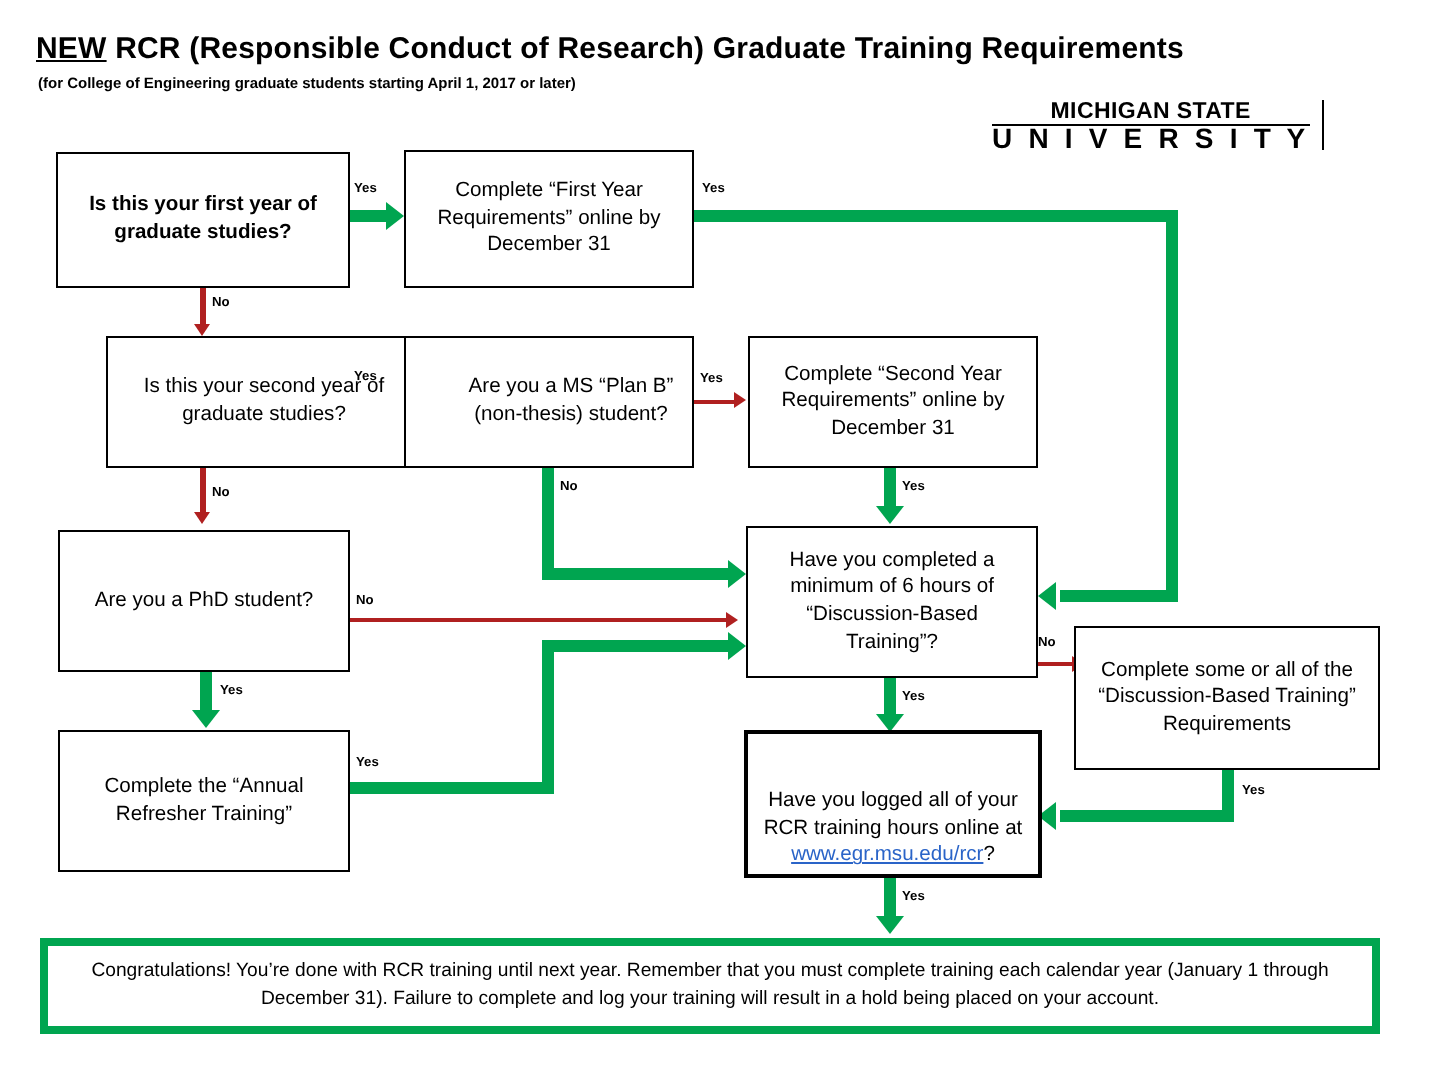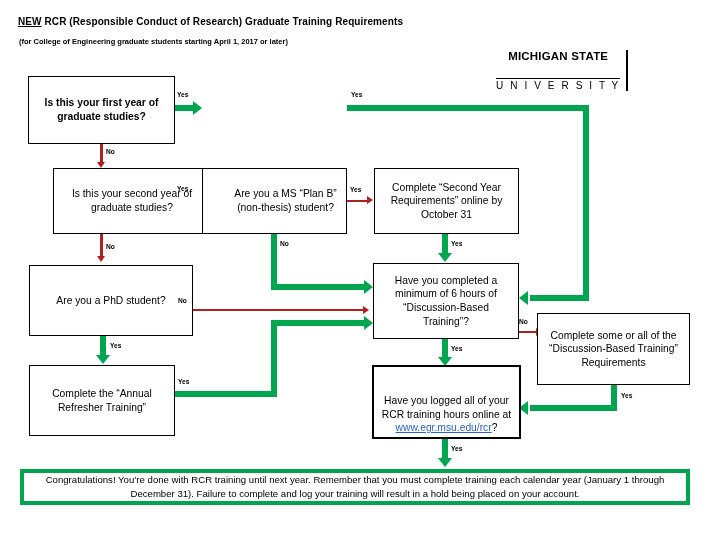--- a/index.html
+++ b/index.html
@@ -8,38 +8,38 @@
     background:#ffffff;
     font-family:"Liberation Sans", sans-serif;
     color:#000;
     overflow:hidden;
   }
   #stage{position:relative;width:720px;height:540px;}
 
   
   .title{
     position:absolute;left:18px;top:16px;
-    font-size:10px;font-weight:bold;letter-spacing:.1px;
+    font-size:15px;font-weight:bold;letter-spacing:.1px;
     white-space:nowrap;
   }
   .title .u{text-decoration:underline;}
   .subtitle{
     position:absolute;left:19px;top:37px;
     font-size:7.5px;font-weight:bold;white-space:nowrap;
   }
 
   
   .logo{position:absolute;left:496px;top:50px;display:flex;align-items:stretch;}
   .logo-left{padding-right:6px;text-align:center;}
   .msu-top{
     font-size:11.5px;font-weight:bold;letter-spacing:.2px;
-    border-bottom:1.6px solid #000;padding-bottom:16px;line-height:12px;
+    border-bottom:1.6px solid #000;padding-bottom:0px;line-height:12px;
   }
   .msu-bot{
-    font-size:10px;font-weight:normal;letter-spacing:2.1px;line-height:11px;
+    font-size:14px;font-weight:bold;letter-spacing:2.1px;line-height:11px;
     padding-top:1px;
   }
   .logo-div{width:1.4px;background:#000;margin:0 0px;}
   .logo-right{
     display:flex;align-items:center;padding-left:6px;
     font-size:7.6px;letter-spacing:.1px;
   }
 
   
   .box{
@@ -161,53 +161,56 @@
   <div class="elabel" style="left:621px;top:392px;">Yes</div>
 
   <div class="seg g" style="left:442px;top:438px;width:6px;height:22px;"></div>
   <div class="ah g-down" style="left:438px;top:458px;"></div>
   <div class="elabel" style="left:451px;top:445px;">Yes</div>
 
   <div class="box" style="left:28px;top:76px;width:147px;height:68px;font-weight:bold;">
     <span>Is this your first year of graduate studies?</span>
   </div>
 
+  <div class="box" style="left:202px;top:75px;width:145px;height:69px;">
+    <span>Complete “First Year Requirements” online by December 31</span>
+  </div>
 
   <div class="box" style="left:29px;top:168px;width:158px;height:66px;margin-left:24px;">
     <span>Is this your second year of graduate studies?</span>
   </div>
 
   <div class="box" style="left:202px;top:168px;width:145px;height:66px;padding-left:28px;">
     <span>Are you a MS “Plan B” (non-thesis) student?</span>
   </div>
 
   <div class="box" style="left:374px;top:168px;width:145px;height:66px;">
-    <span>Complete “Second Year Requirements” online by October 31</span>
-  </div>
-
-  <div class="box" style="left:29px;top:265px;width:164px;height:71px;">
+    <span>Complete “Second Year Requirements” online by December 31</span>
+  </div>
+
+  <div class="box" style="left:29px;top:265px;width:146px;height:71px;">
     <span>Are you a PhD student?</span>
   </div>
 
   <div class="box" style="left:373px;top:263px;width:146px;height:76px;">
     <span>Have you completed a minimum of 6 hours of “Discussion-Based Training”?</span>
   </div>
 
   <div class="box" style="left:537px;top:313px;width:153px;height:72px;">
     <span>Complete some or all of the “Discussion-Based Training” Requirements</span>
   </div>
 
   <div class="box" style="left:29px;top:365px;width:146px;height:71px;">
     <span>Complete the “Annual Refresher Training”</span>
   </div>
 
   <div class="box thick" style="left:372px;top:365px;width:149px;height:74px;align-items:flex-end;">
     <span><span>Have you logged all of your RCR training hours online at </span><span class="link">www.egr.msu.edu/rcr</span><span>?</span></span>
   </div>
 
-  <div class="box final" style="left:20px;top:469px;width:670px;height:36px;">
+  <div class="box final" style="left:20px;top:469px;width:670px;height:48px;">
     <span>
       <span>Congratulations! You’re done with RCR training until next year. Remember that you must complete training each calendar year</span>
       <span>(January 1 through December 31). Failure to complete and log your training will result in a hold being placed on your account.</span>
     </span>
   </div>
 
 </div>
 
 </body></html>

